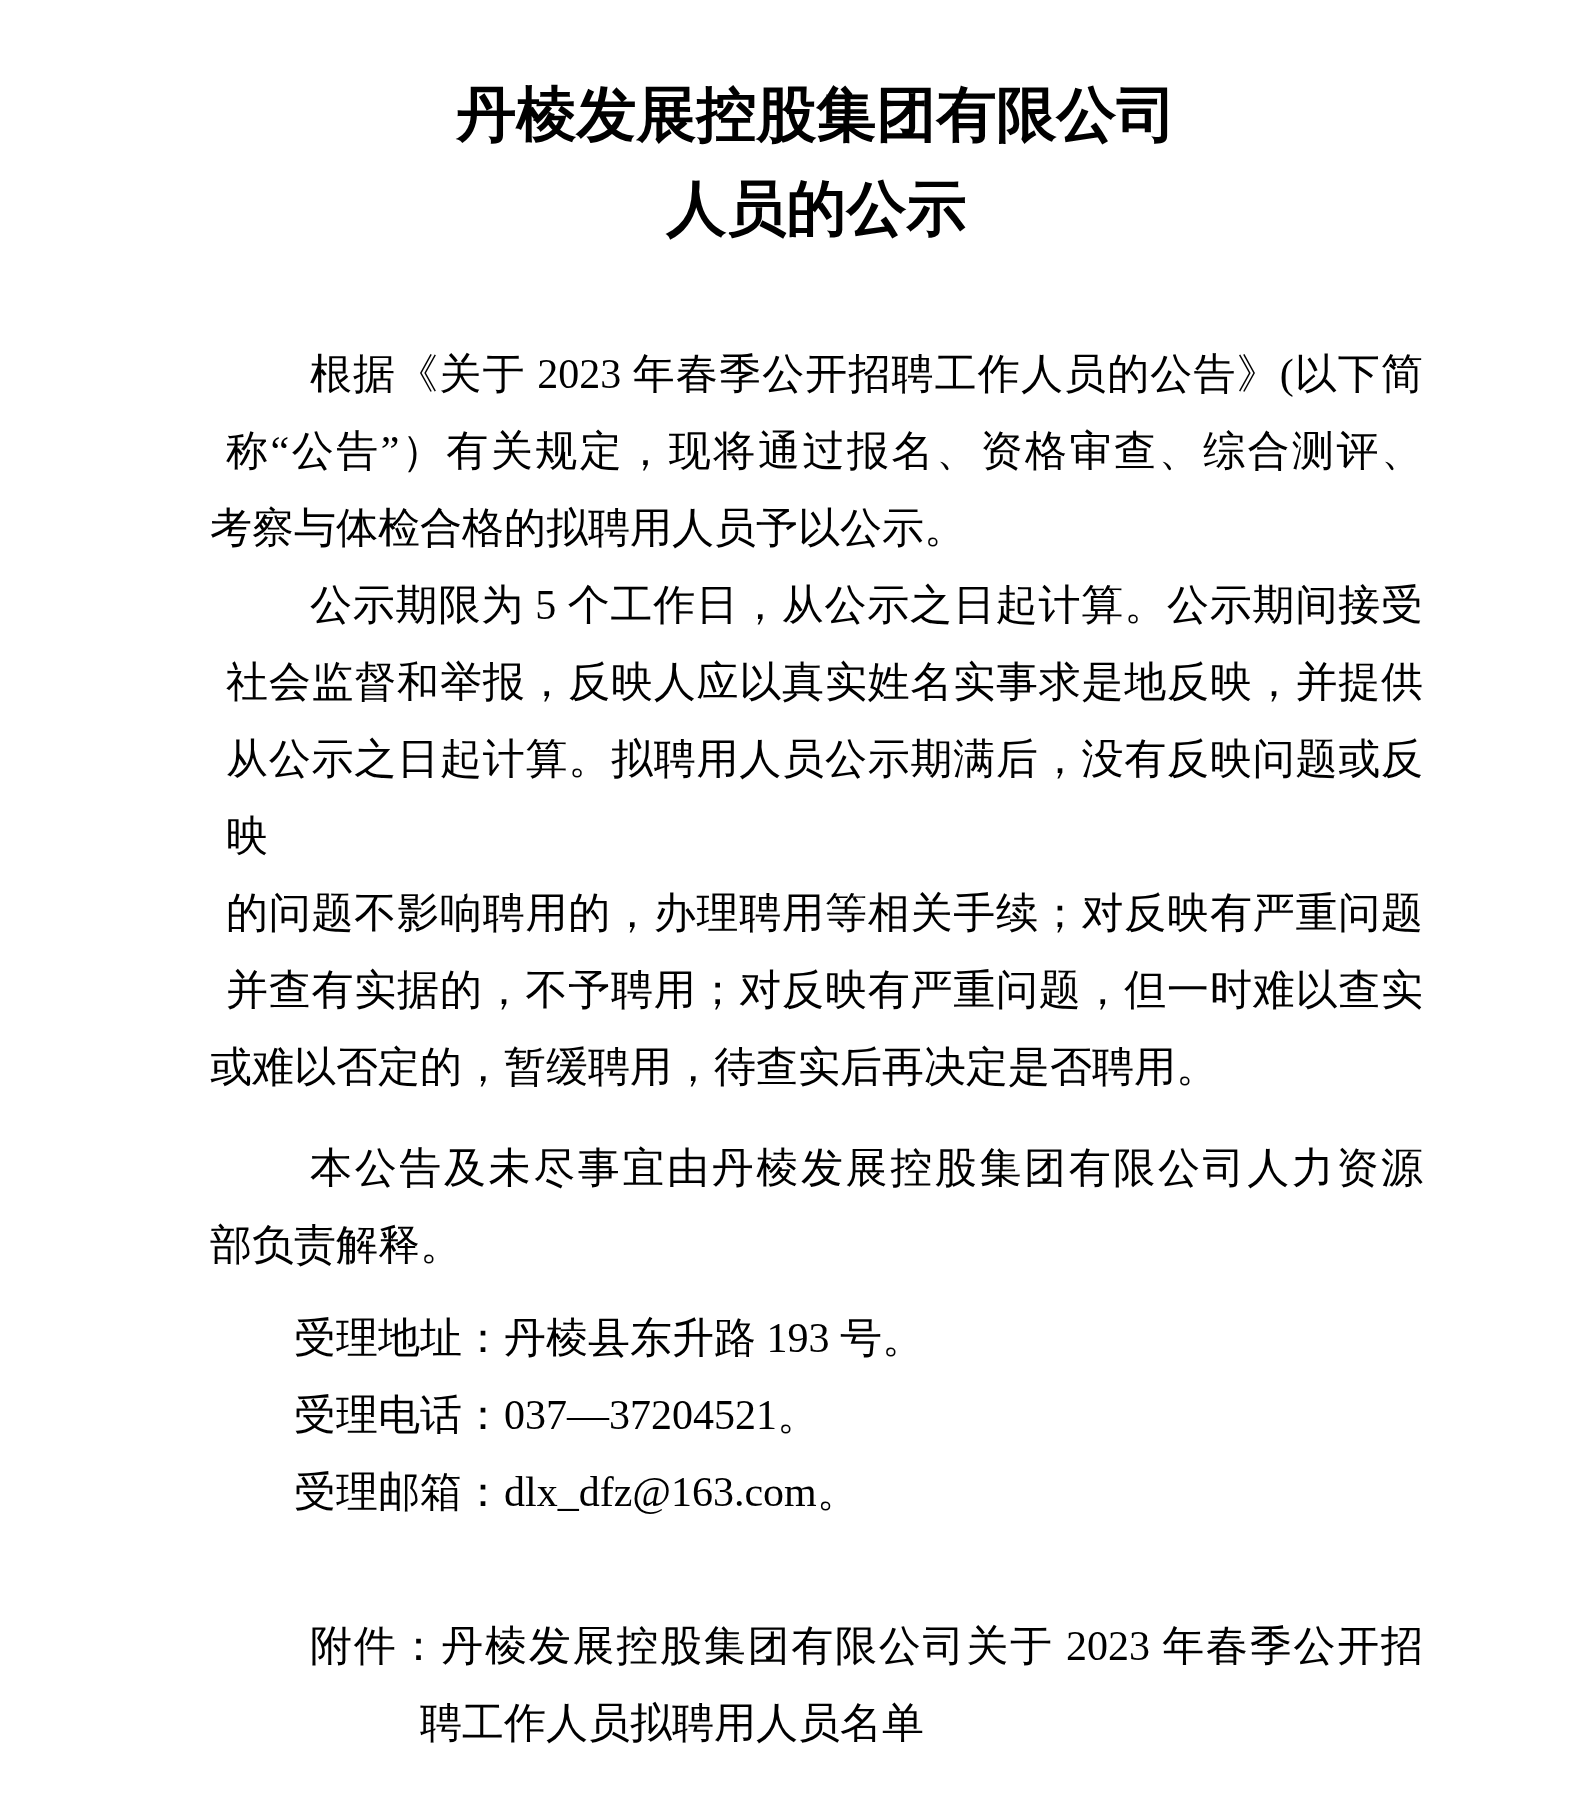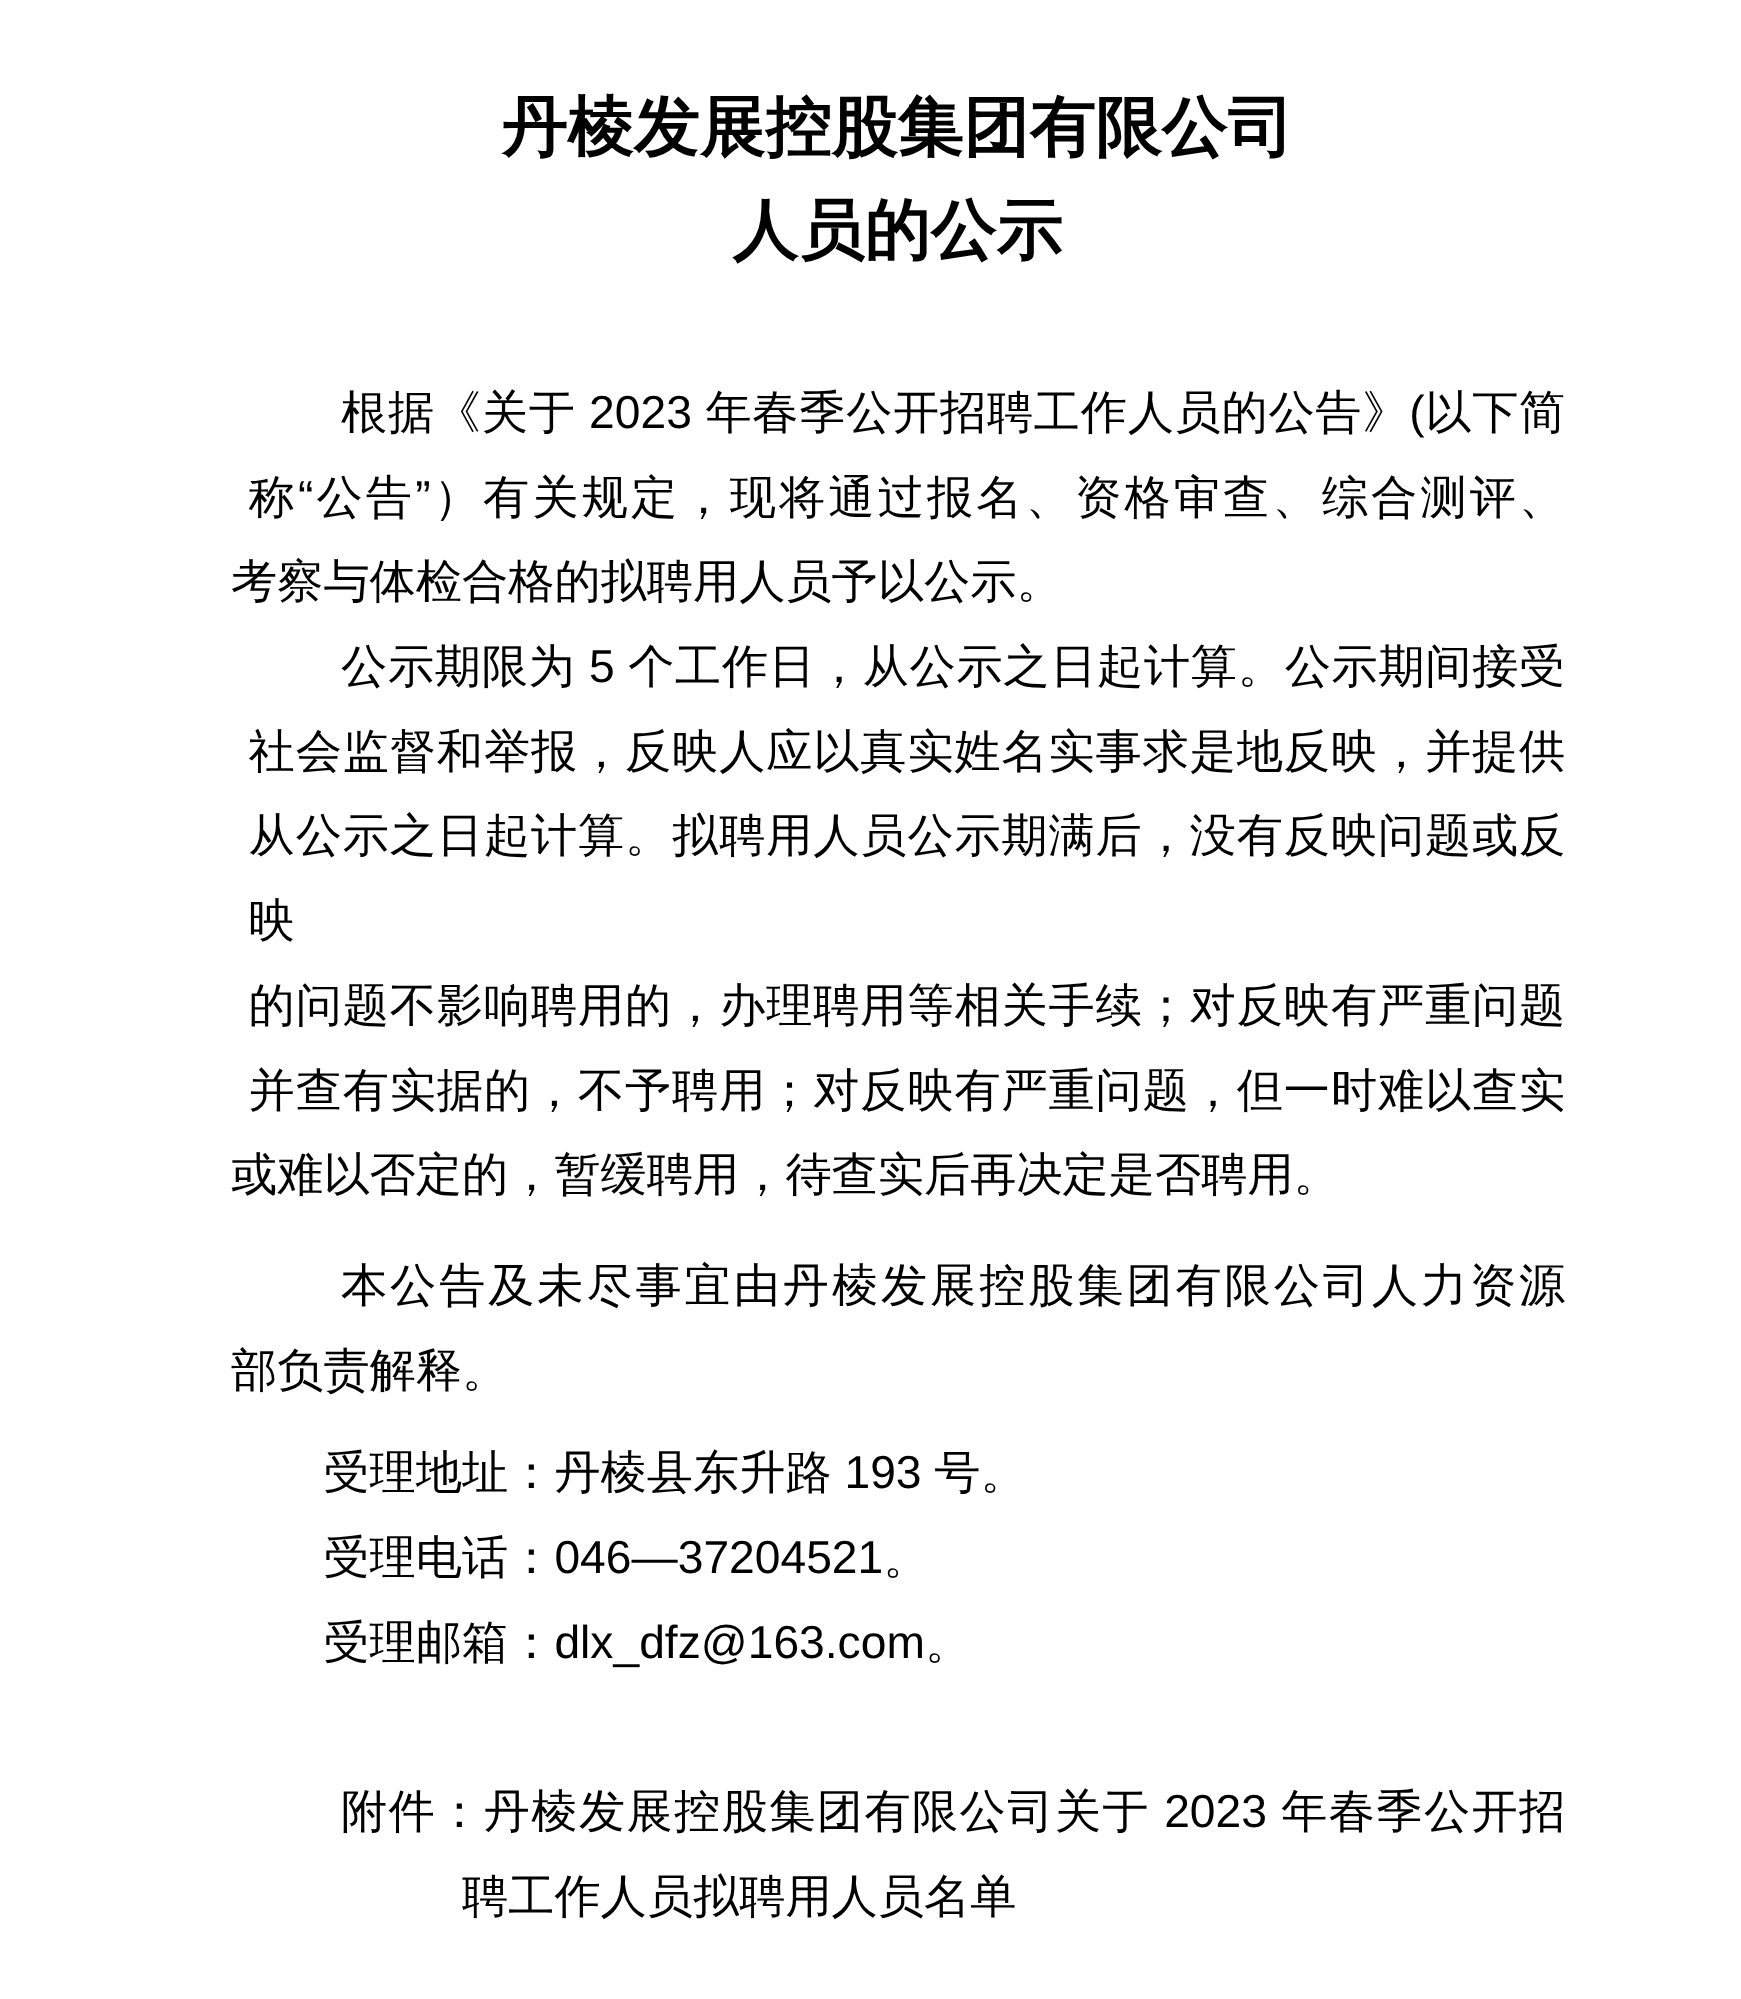--- a/index.html
+++ b/index.html
@@ -5,21 +5,21 @@
   * { margin: 0; padding: 0; box-sizing: border-box; }
   html, body {
     width: 1583px; height: 1817px;
     background: #ffffff;
   }
   .page {
     position: relative;
     width: 1583px; height: 1817px;
     background: #ffffff;
     color: #000000;
-    font-family: Liberation Sans, sans-serif;
+    font-family: Liberation Serif, serif;
     overflow: hidden;
   }
   .content {
     position: absolute;
     left: 210px; top: 0;
     width: 1213px;
   }
   .title-block { margin-top: 68px; }
   .t-line {
     font-size: 60px;
@@ -69,21 +69,21 @@
       <div class="b-line j">社会监督和举报，反映人应以真实姓名实事求是地反映，并提供</div>
       <div class="b-line j">从公示之日起计算。拟聘用人员公示期满后，没有反映问题或反映</div>
       <div class="b-line j">的问题不影响聘用的，办理聘用等相关手续；对反映有严重问题</div>
       <div class="b-line j">并查有实据的，不予聘用；对反映有严重问题，但一时难以查实</div>
       <div class="b-line">或难以否定的，暂缓聘用，待查实后再决定是否聘用。</div>
 
       <div class="b-line j ind mt-para">本公告及未尽事宜由丹棱发展控股集团有限公司人力资源</div>
       <div class="b-line">部负责解释。</div>
 
       <div class="b-line ind mt-contact">受理地址：丹棱县东升路 193 号。</div>
-      <div class="b-line ind">受理电话：046—37204521。</div>
+      <div class="b-line ind">受理电话：037—37204521。</div>
       <div class="b-line ind">受理邮箱：dlx_dfz@163.com。</div>
 
       <div class="b-line j ind mt-attach">附件：丹棱发展控股集团有限公司关于 2023 年春季公开招</div>
       <div class="b-line hang">聘工作人员拟聘用人员名单</div>
 
     </div>
   </div>
 </div>
 
 </body></html>

